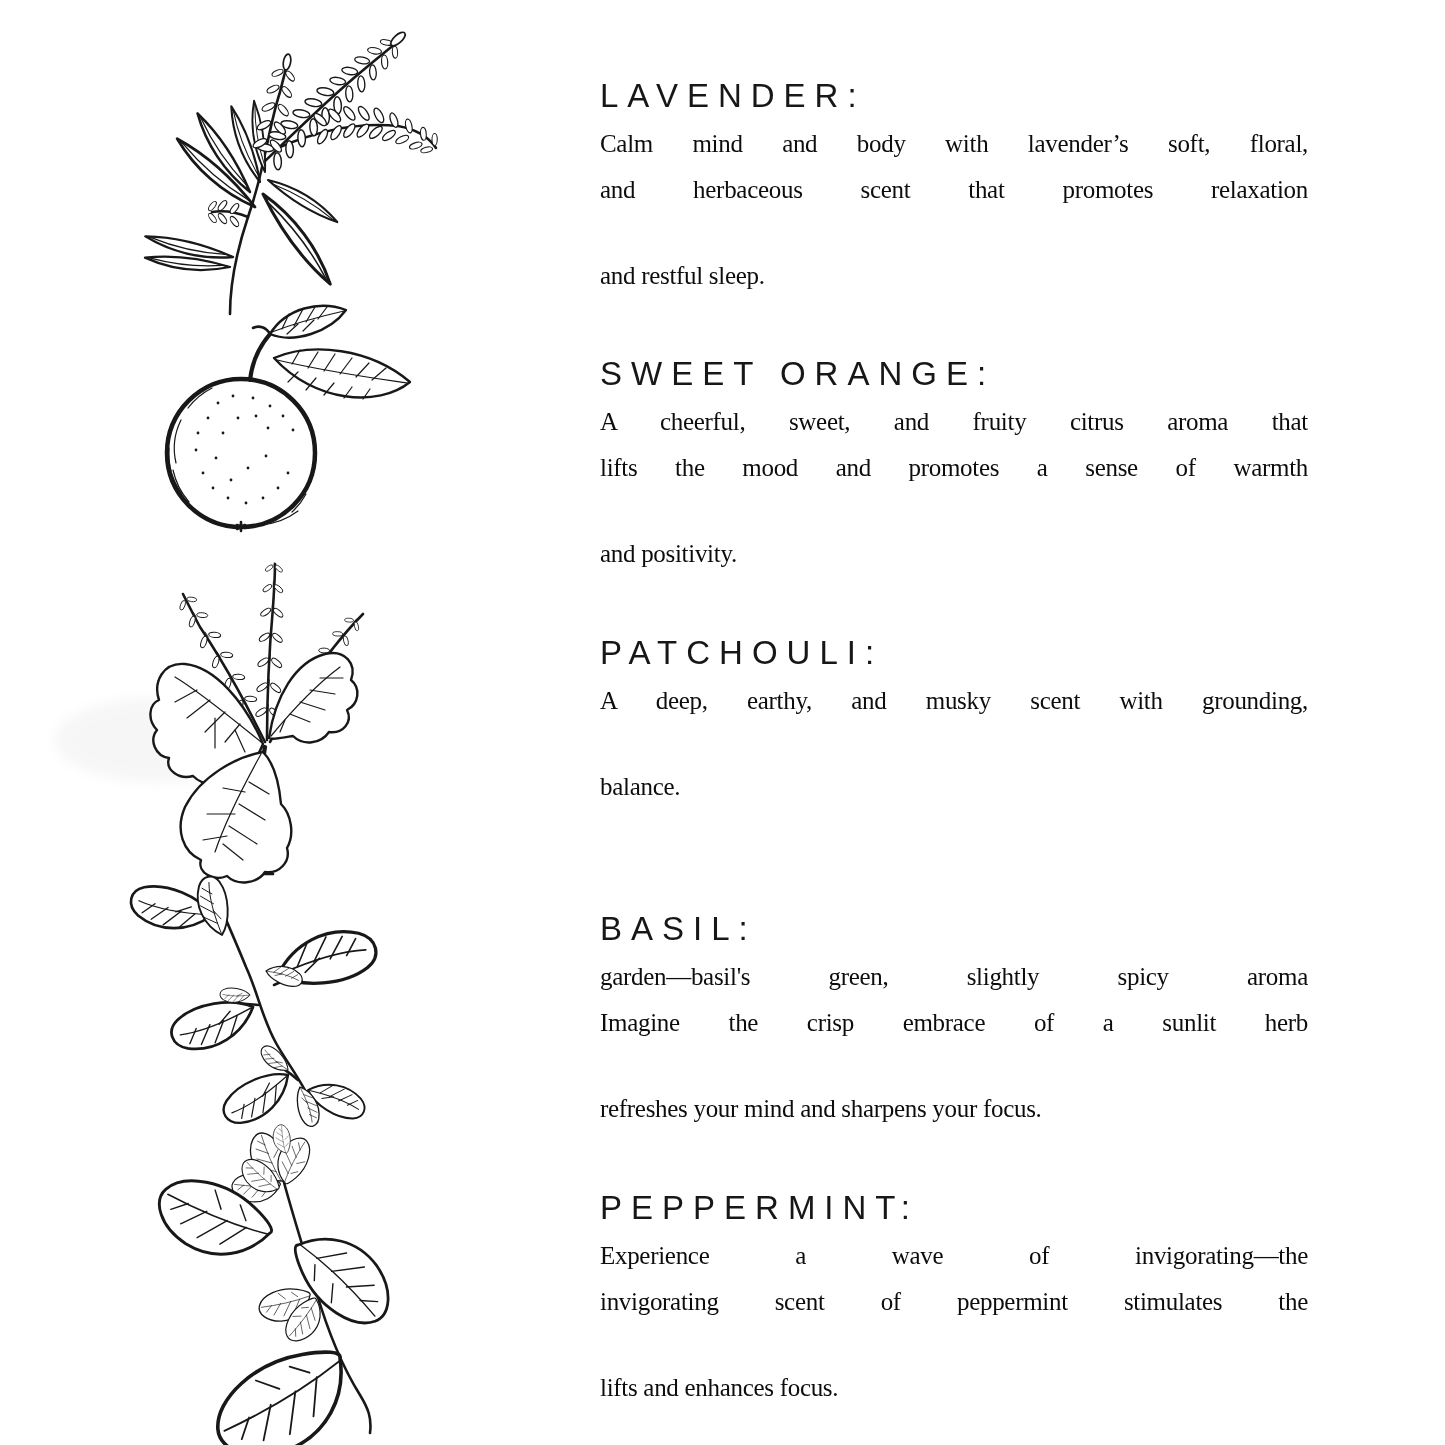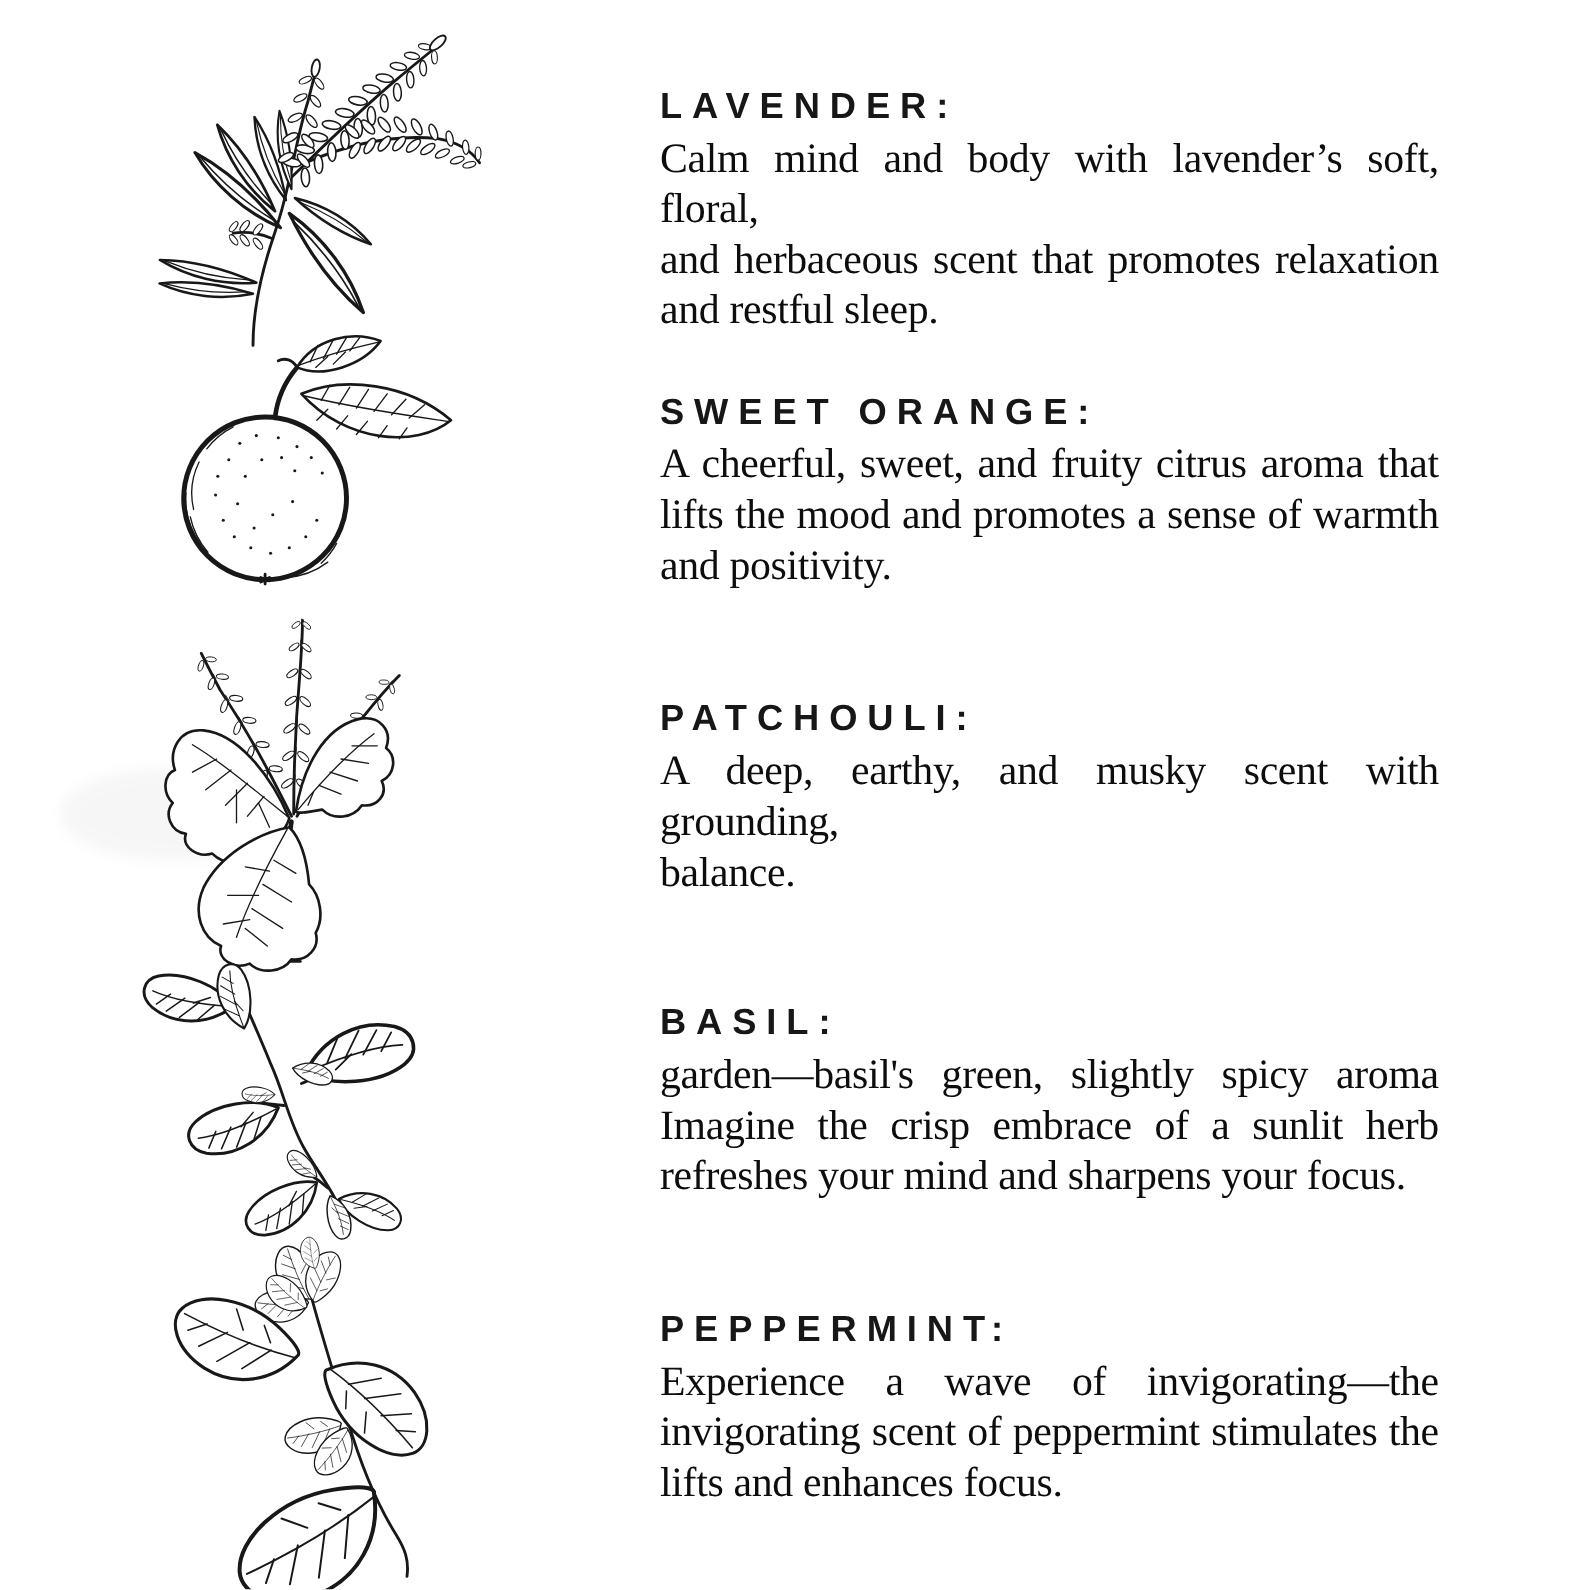--- a/index.html
+++ b/index.html
@@ -15,36 +15,36 @@
   .illus svg{display:block;overflow:visible;}
   .smudge{
     position:absolute;left:55px;top:698px;width:205px;height:84px;
     background:#8a8a8a;opacity:0.07;border-radius:50%;
     filter:blur(6px);
   }
   .sec{position:absolute;left:600px;width:708px;}
   .sec h2{
     margin:0 0 8px 0;
     font-family:"Liberation Sans", sans-serif;
-    font-weight:700;
+    font-weight:400;
     font-size:33px;
     line-height:34px;
     letter-spacing:9px;
     color:#171717;
     white-space:nowrap;
   }
   .bl{
-    font-size:38px;
+    font-size:25px;
     line-height:46px;
     letter-spacing:-0.3px;
     color:#0d0d0d;
     text-align:justify;
     text-align-last:justify;
   }
-  .bl.last{text-align-last:left;}
+  .bl.last{text-align-last:left;margin-top:40px;}
   
   .ln{fill:none;stroke:#181818;stroke-width:2.6;stroke-linecap:round;}
   .ln-thick{fill:none;stroke:#181818;stroke-width:4.2;stroke-linecap:round;}
   .lf{fill:#ffffff;stroke:#181818;stroke-width:2.4;stroke-linejoin:round;}
   .vein{fill:none;stroke:#181818;stroke-width:1.2;stroke-linecap:round;}
   .pet{fill:#ffffff;stroke:#181818;stroke-width:1.7;}
   .dot{fill:#181818;stroke:none;}
 </style>
 </head>
 <body>

